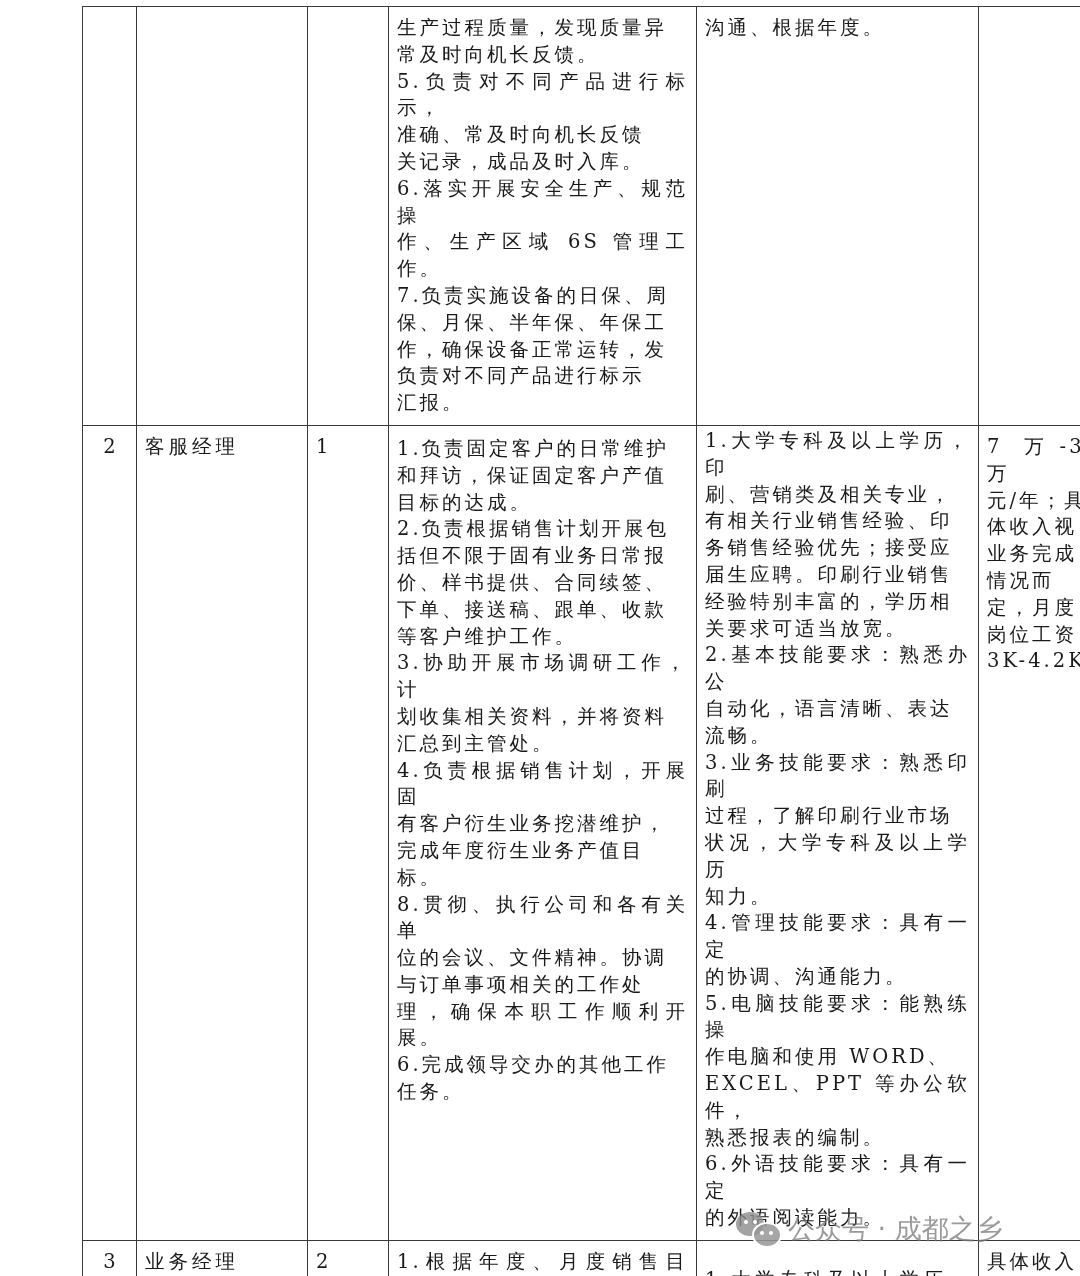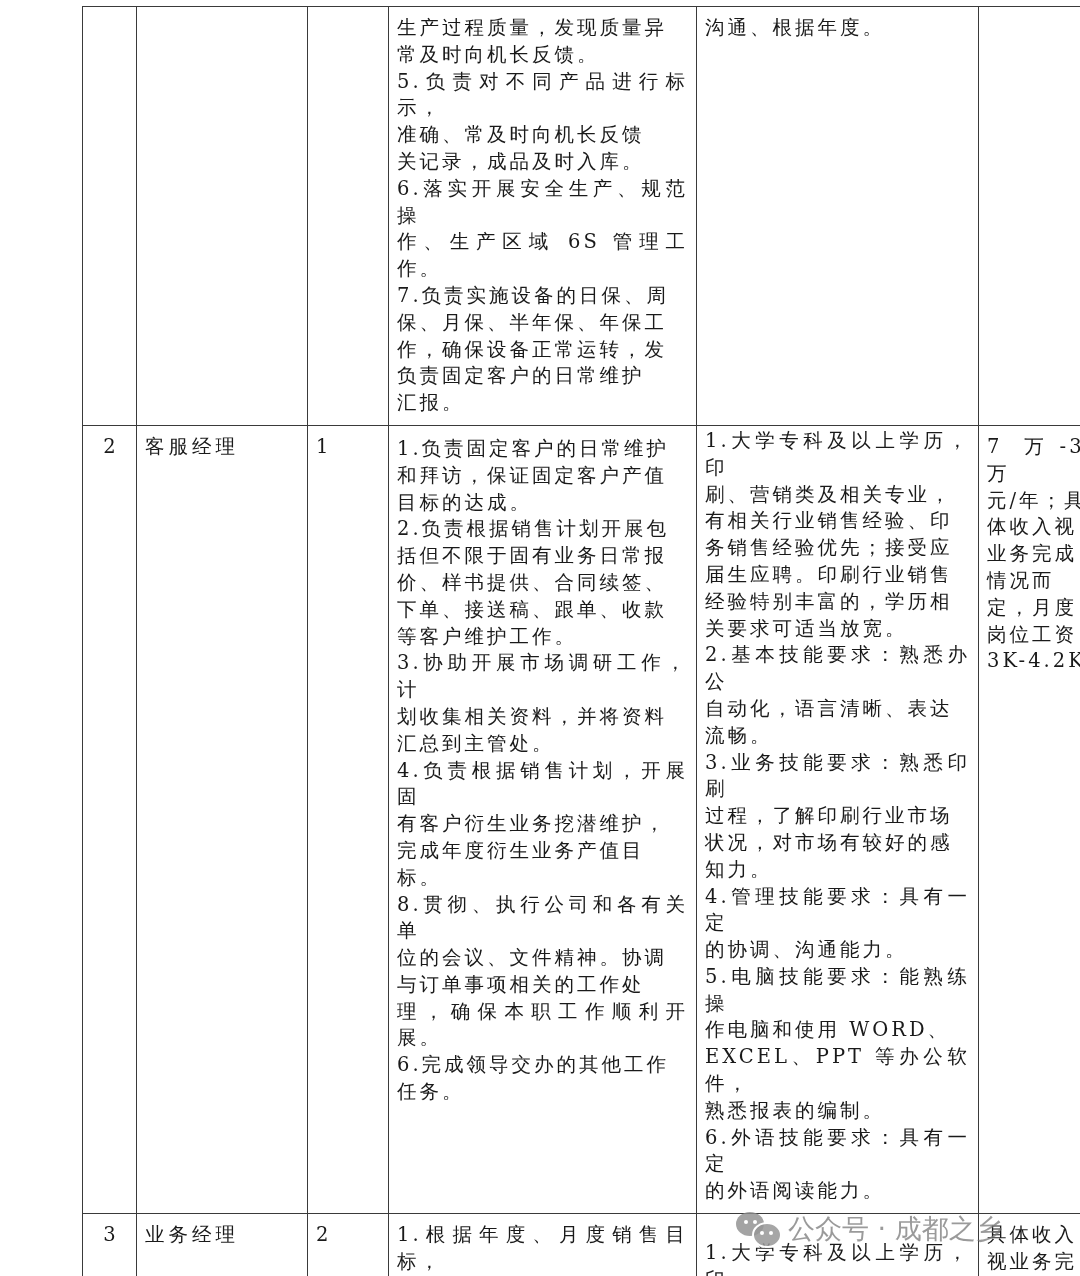--- a/index.html
+++ b/index.html
@@ -40,21 +40,21 @@
         <div>生产过程质量，发现质量异</div>
         <div>常及时向机长反馈。</div>
         <div>5.负责对不同产品进行标示，</div>
         <div>准确、常及时向机长反馈</div>
         <div>关记录，成品及时入库。</div>
         <div>6.落实开展安全生产、规范操</div>
         <div>作、生产区域 6S 管理工作。</div>
         <div>7.负责实施设备的日保、周</div>
         <div>保、月保、半年保、年保工</div>
         <div>作，确保设备正常运转，发</div>
-        <div>负责固定客户的日常维护</div>
+        <div>负责对不同产品进行标示</div>
         <div>汇报。</div>
       </td>
       <td class="c-req cell-lines">
         <div>沟通、根据年度。</div>
       </td>
       <td class="c-pay cell-lines"></td>
     </tr>
 
     <tr class="row-2">
       <td class="c-no">2</td>
@@ -89,21 +89,21 @@
         <div>有相关行业销售经验、印</div>
         <div>务销售经验优先；接受应</div>
         <div>届生应聘。印刷行业销售</div>
         <div>经验特别丰富的，学历相</div>
         <div>关要求可适当放宽。</div>
         <div>2.基本技能要求：熟悉办公</div>
         <div>自动化，语言清晰、表达</div>
         <div>流畅。</div>
         <div>3.业务技能要求：熟悉印刷</div>
         <div>过程，了解印刷行业市场</div>
-        <div>状况，对市场有较好的感</div>
+        <div>状况，大学专科及以上学历</div>
         <div>知力。</div>
         <div>4.管理技能要求：具有一定</div>
         <div>的协调、沟通能力。</div>
         <div>5.电脑技能要求：能熟练操</div>
         <div>作电脑和使用 WORD、</div>
         <div>EXCEL、PPT 等办公软件，</div>
         <div>熟悉报表的编制。</div>
         <div>6.外语技能要求：具有一定</div>
         <div>的外语阅读能力。</div>
       </td>

